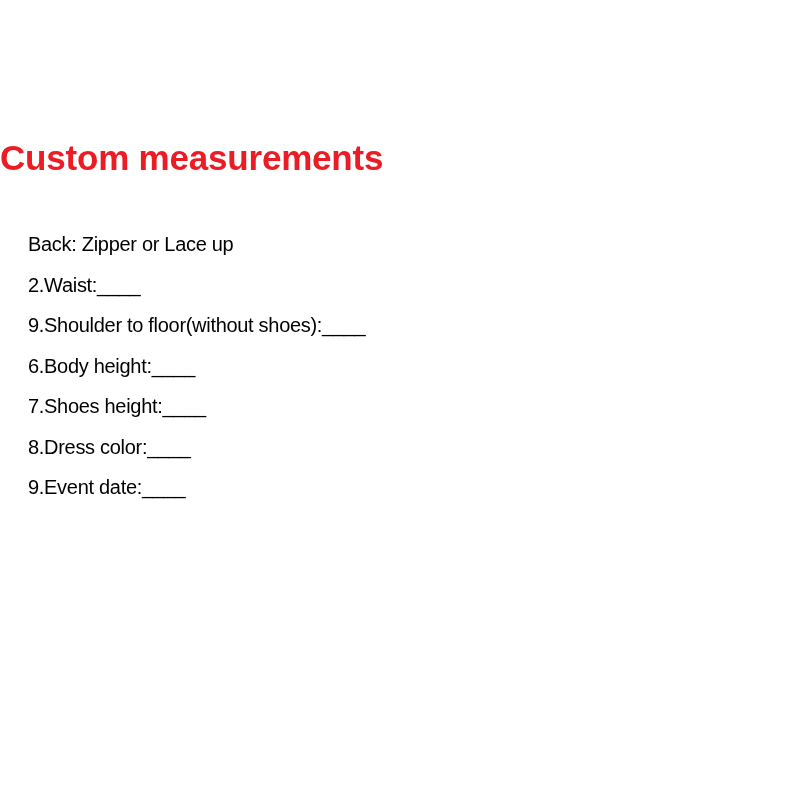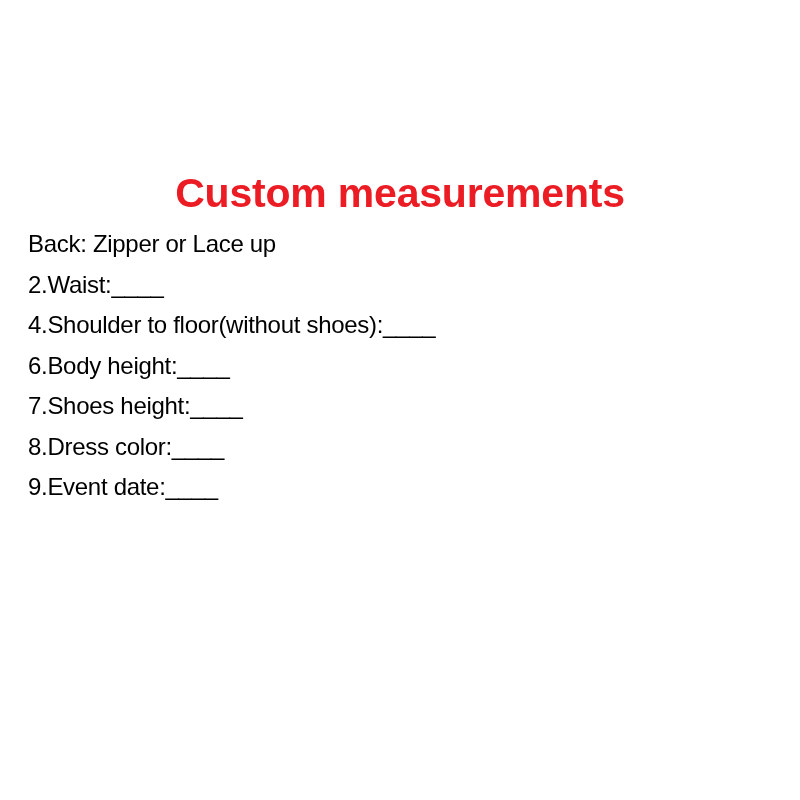--- a/index.html
+++ b/index.html
@@ -17,49 +17,47 @@
     position: relative;
     width: 800px;
     height: 800px;
     box-sizing: border-box;
   }
   .title {
     position: absolute;
     top: 138px;
     left: 0;
     width: 800px;
-    text-align: center;
-    font-size: 41px;
+    font-size: 35px;
     font-weight: bold;
     color: #ec1c24;
     letter-spacing: -0.2px;
     white-space: nowrap;
-    margin-top: 32px;
   }
   .lines {
     position: absolute;
     top: 224px;
     left: 28px;
     width: 745px;
   }
   .line {
-    font-size: 24px;
+    font-size: 20px;
     line-height: 40.5px;
     color: #000000;
     white-space: nowrap;
     letter-spacing: -0.3px;
   }
 </style>
 </head>
 <body>
 
 <div class="page">
   <div class="title">Custom measurements</div>
   <div class="lines">
     <div class="line">Back: Zipper or Lace up</div>
     <div class="line">2.Waist:____</div>
-    <div class="line">4.Shoulder to floor(without shoes):____</div>
+    <div class="line">9.Shoulder to floor(without shoes):____</div>
     <div class="line">6.Body height:____</div>
     <div class="line">7.Shoes height:____</div>
     <div class="line">8.Dress color:____</div>
     <div class="line">9.Event date:____</div>
   </div>
 </div>
 
 </body></html>

